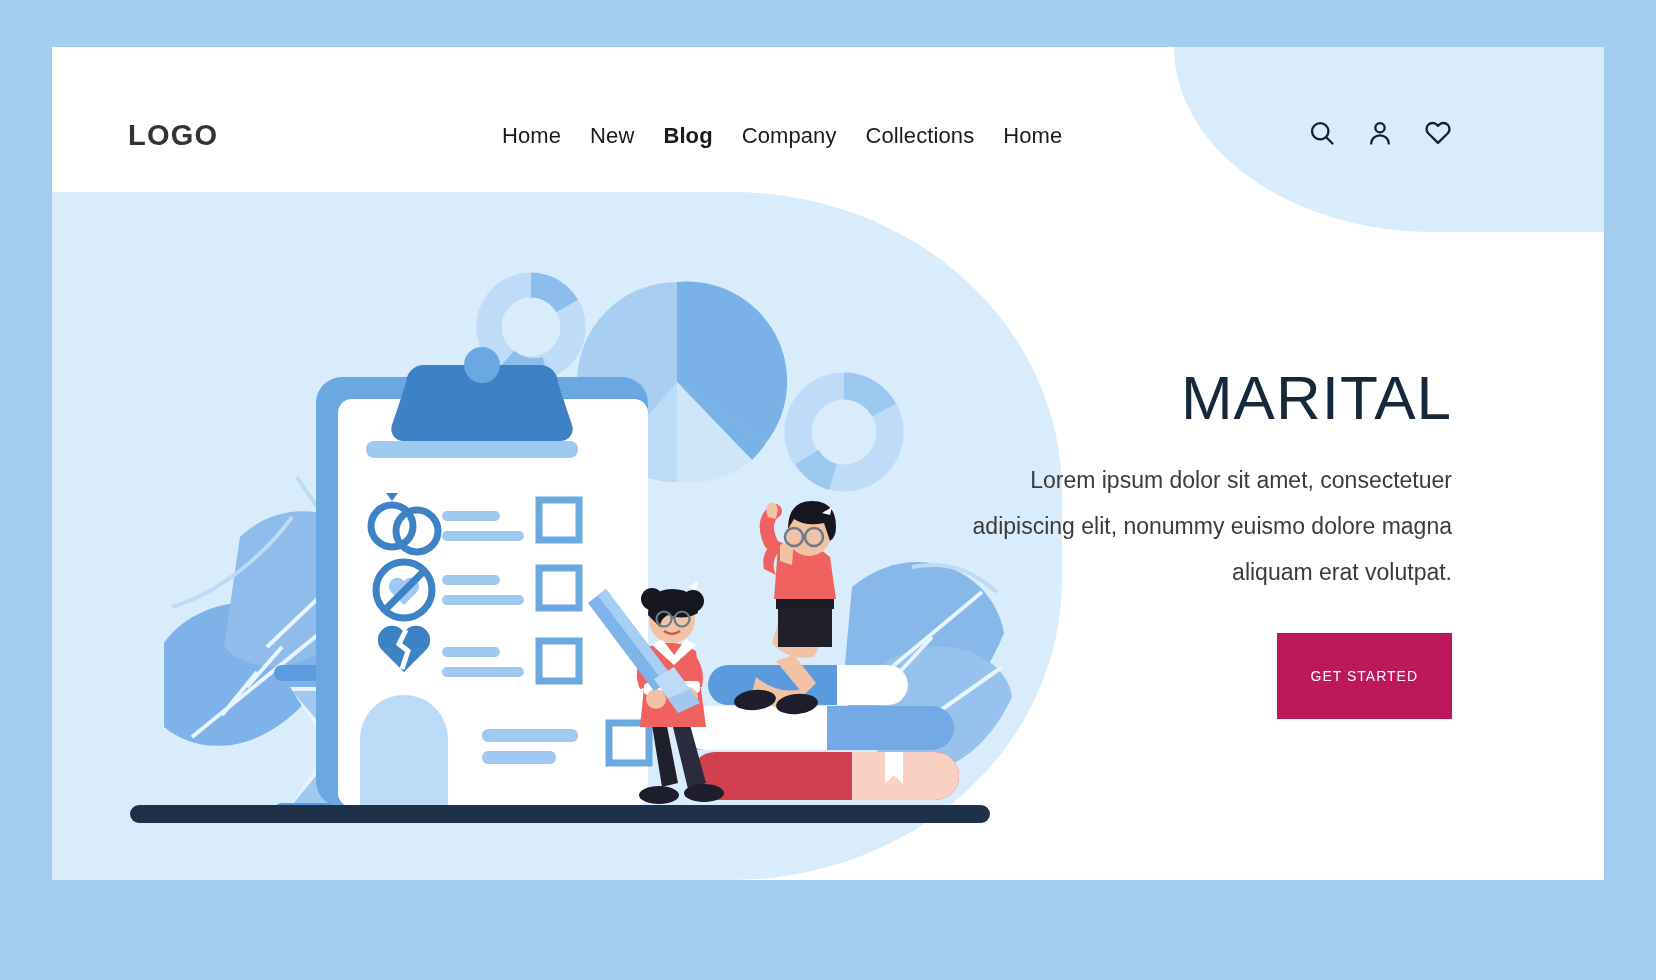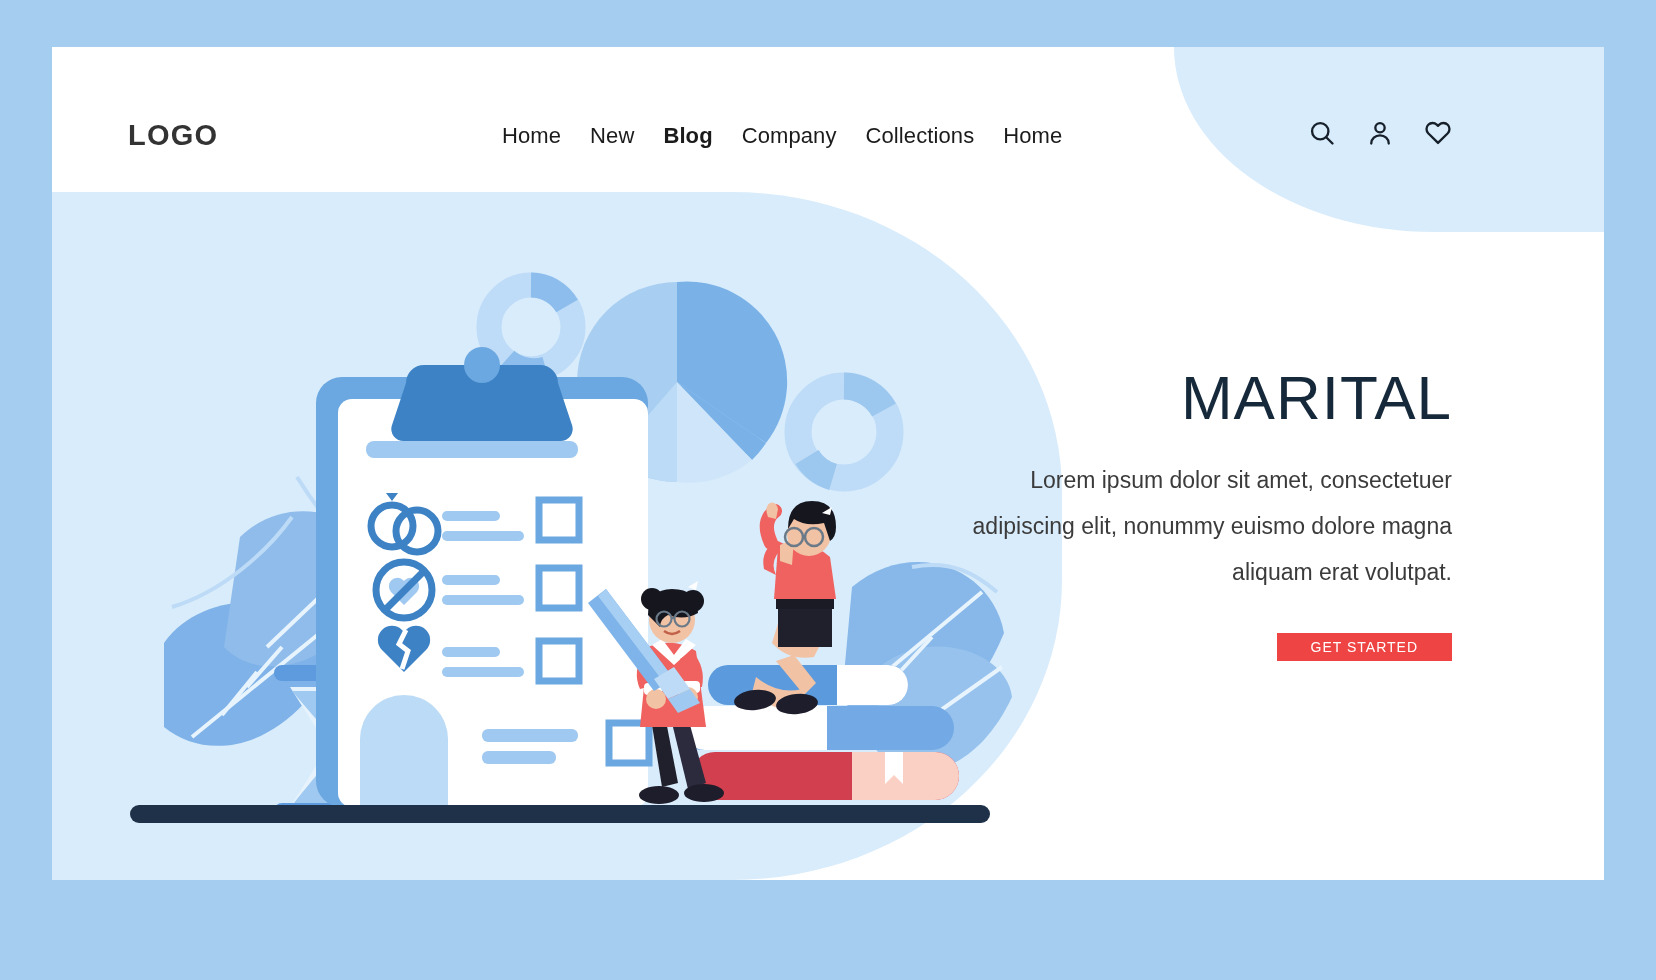--- a/index.html
+++ b/index.html
@@ -88,23 +88,23 @@
     color:#16293b;
   }
   .hero h1 .l2 { display:block; }
   .hero p {
     margin-top:28px;
     font-size:23px; line-height:2.0;
     color:#3b3b3b; font-weight:400;
   }
   .btn {
     display:inline-block; margin-top:38px;
-    background:#ef4444; color:#ffffff;
+    background:#be185d; color:#ffffff;
     font-size:14px; letter-spacing:1px;
-    padding:6px 34px; border:none; cursor:pointer;
+    padding:35px 34px; border:none; cursor:pointer;
   }
 
   
   .illu { position:absolute; left:0; top:0; width:1010px; height:833px; z-index:10; }
 </style>
 </head>
 <body>
 
 <div id="page">
   <div class="card">

